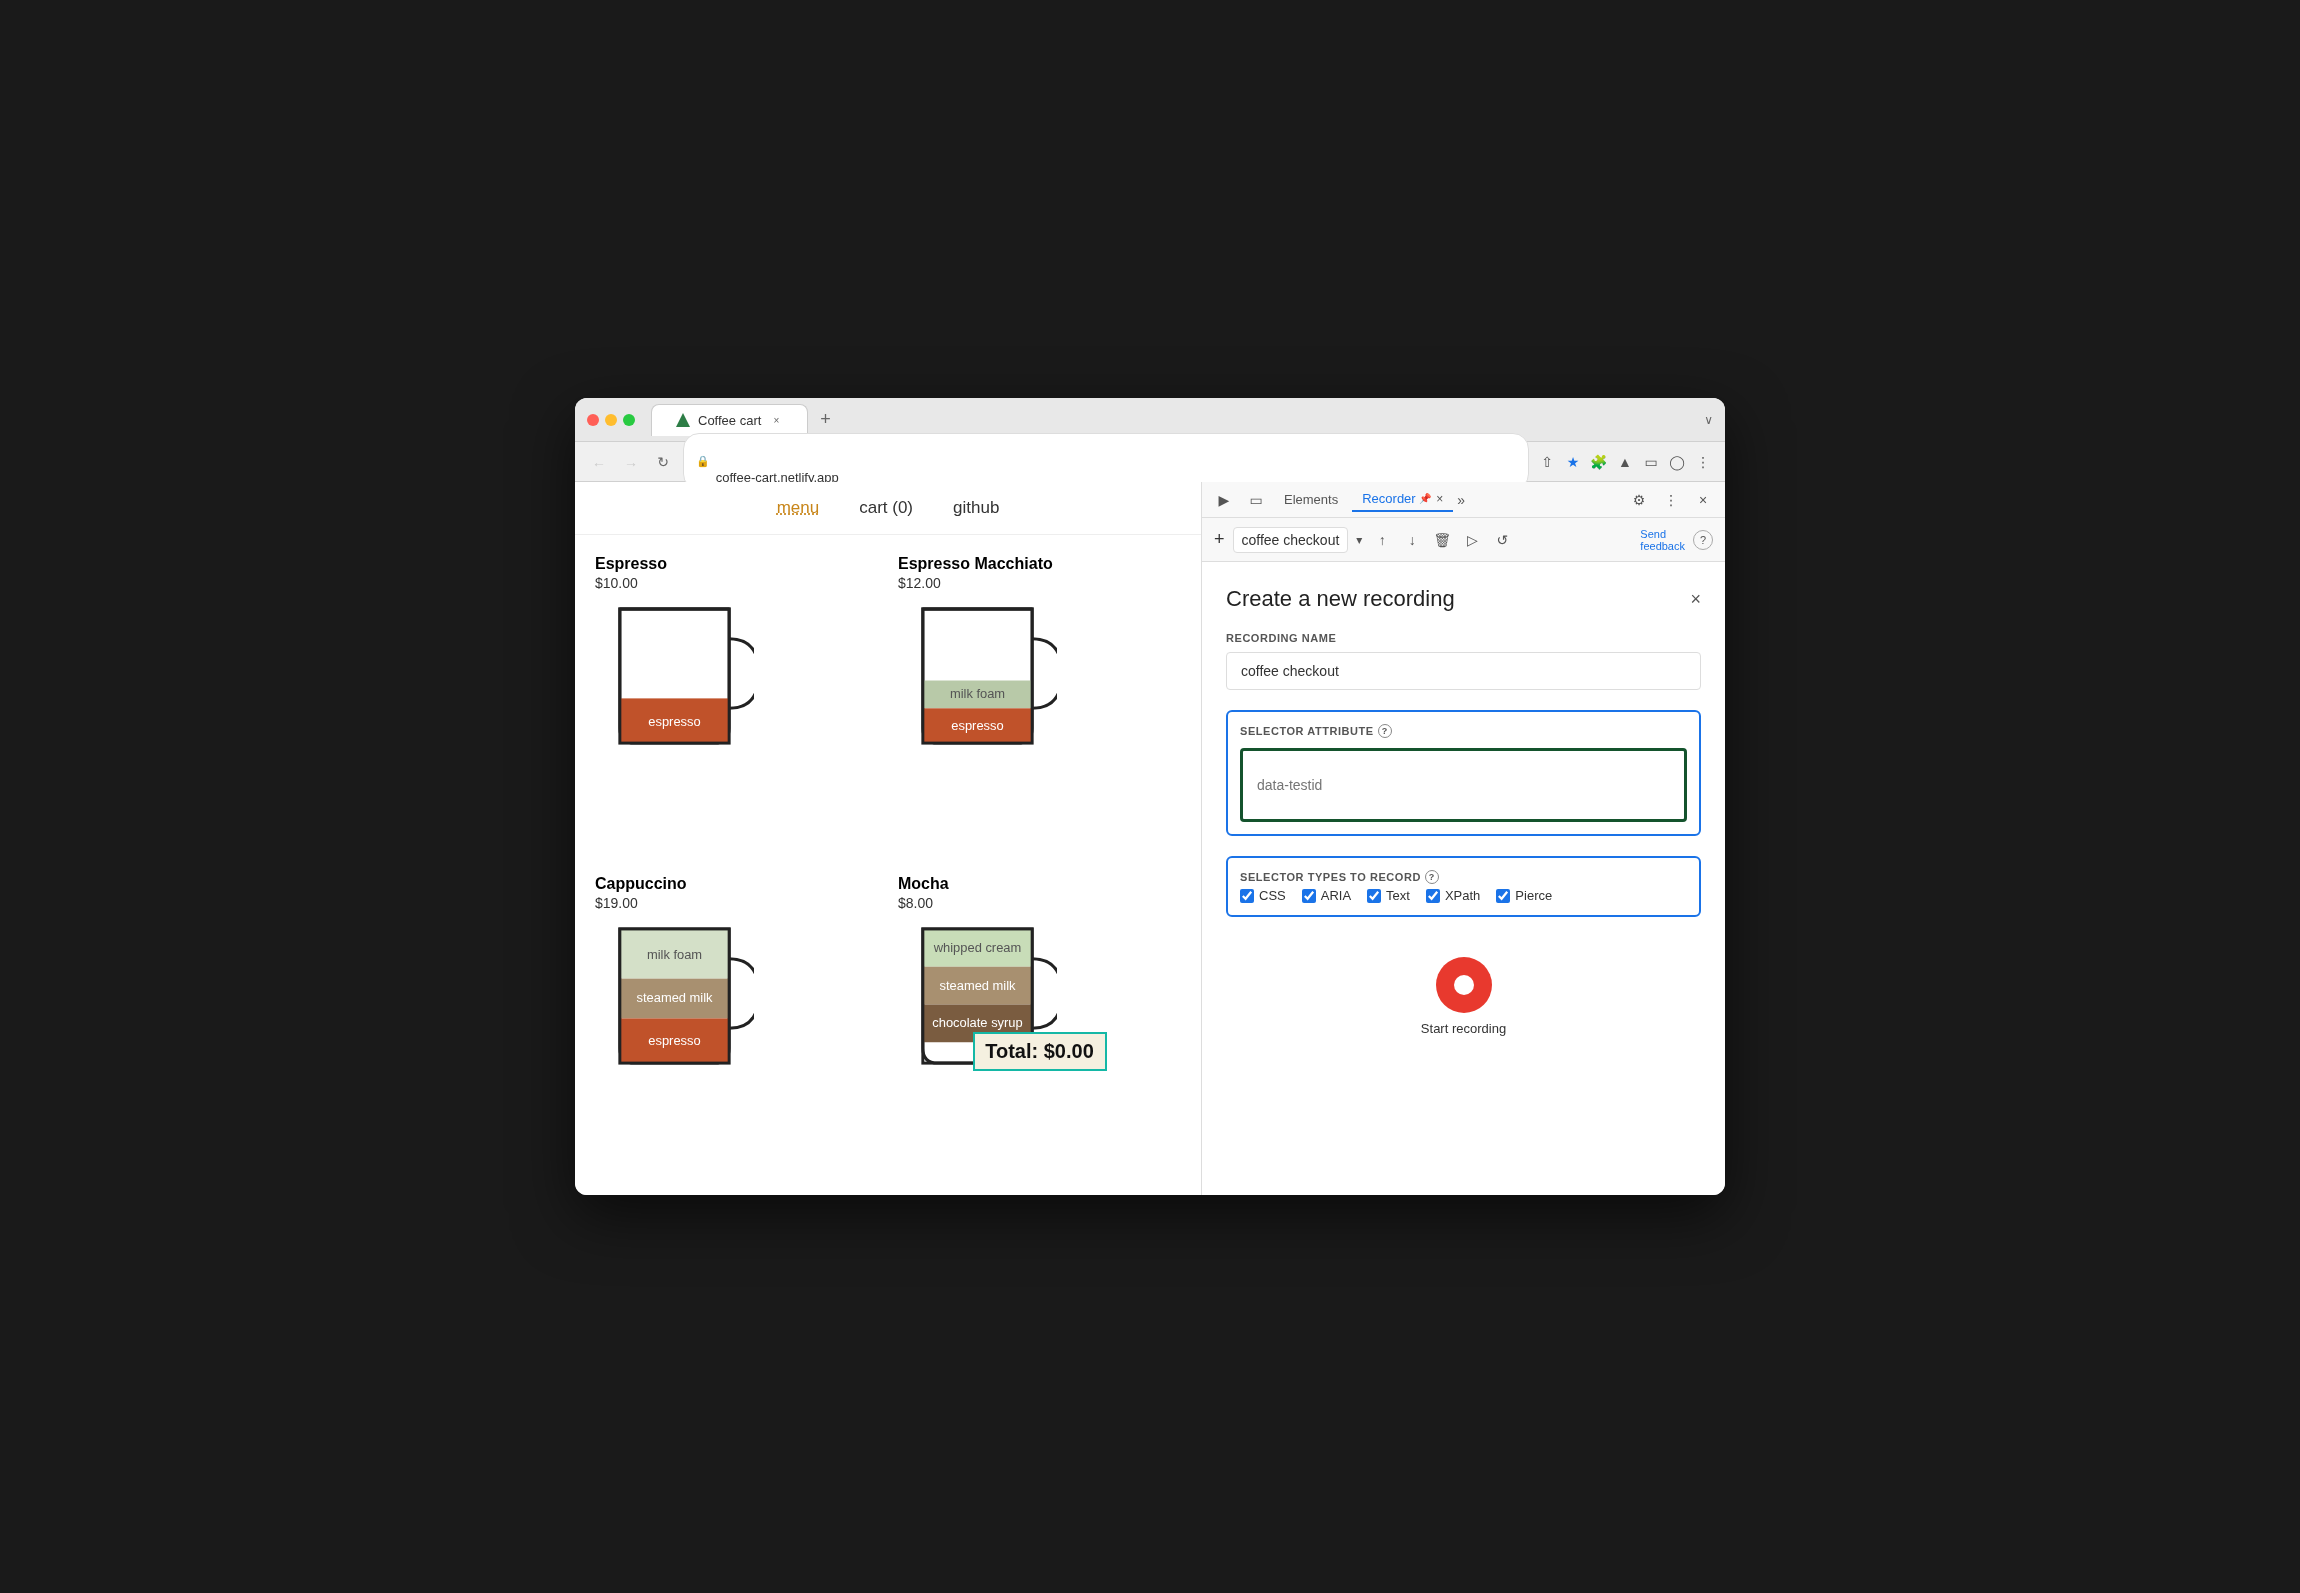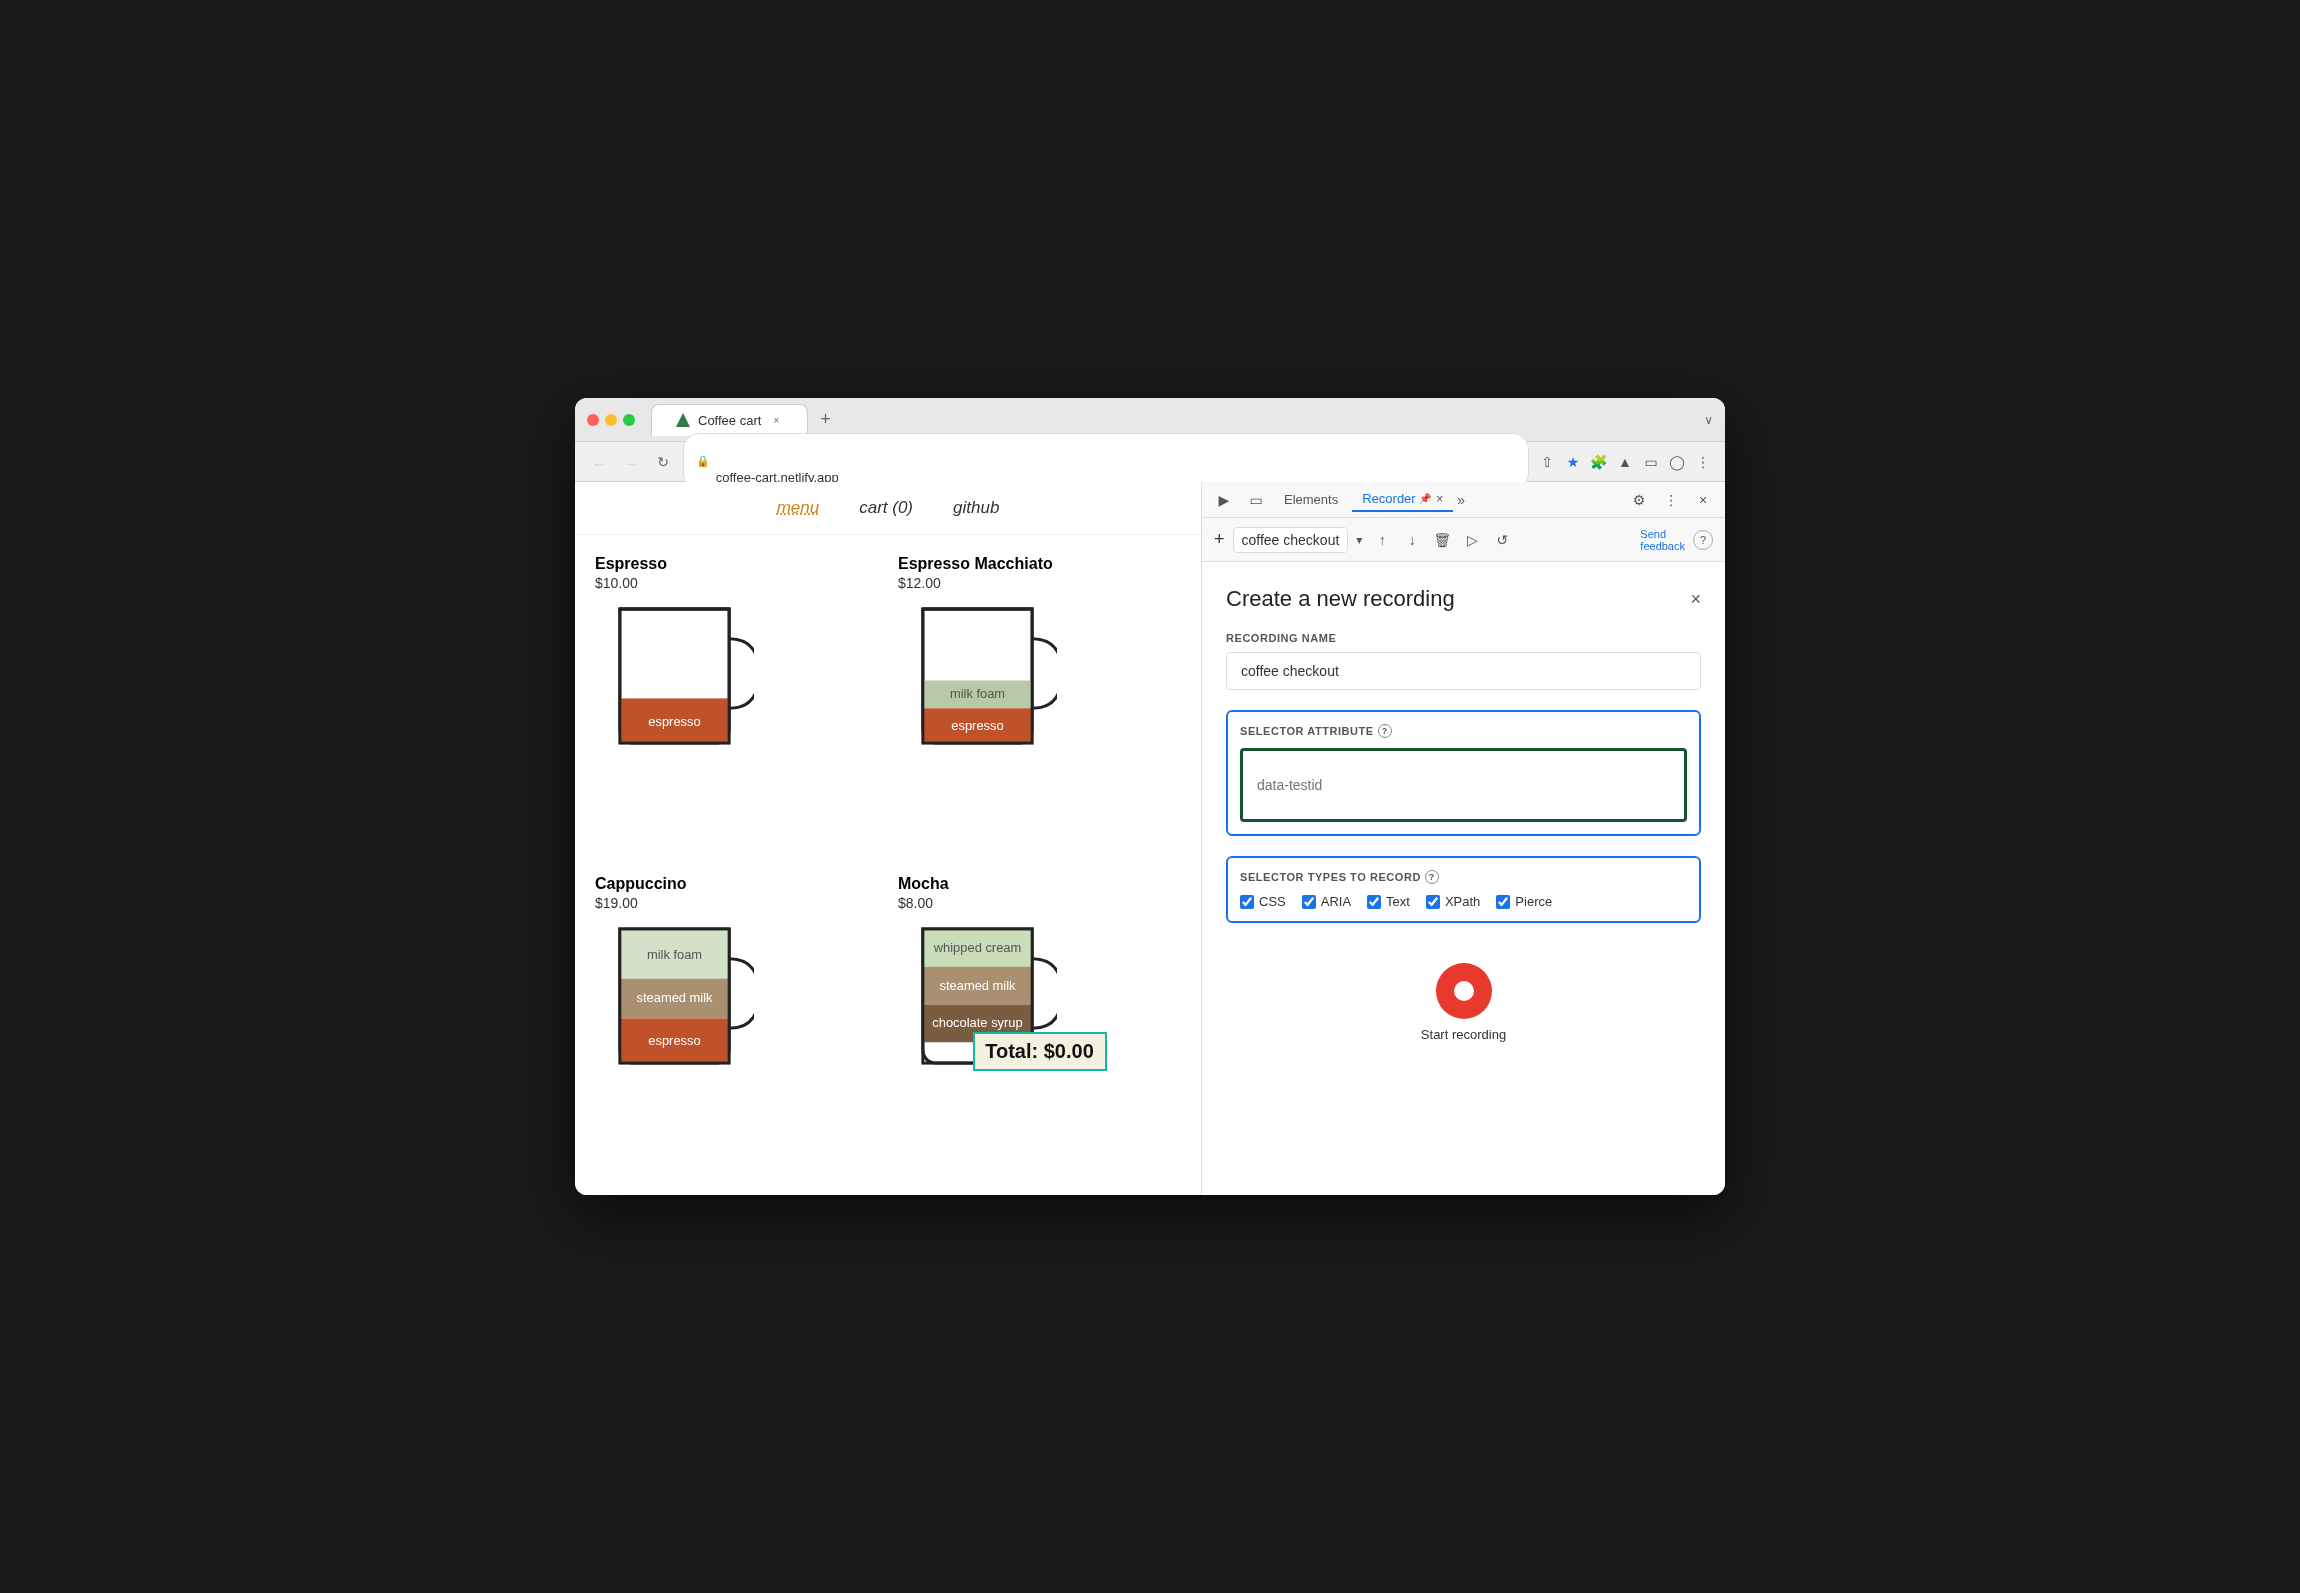--- a/index.html
+++ b/index.html
@@ -159,21 +159,20 @@
       flex-direction: column;
       overflow: hidden;
       border-right: 1px solid #ddd;
     }
     .coffee-nav {
       display: flex;
       justify-content: center;
       gap: 40px;
       padding: 16px 0;
       border-bottom: 1px solid #eee;
-      font-style: italic;
     }
     .nav-link {
       font-size: 17px;
       font-weight: 400;
       color: #333;
       text-decoration: none;
       cursor: pointer;
     }
     .nav-link.active {
       color: #c8861a;
@@ -420,21 +419,21 @@
     }
     .selector-types-label {
       font-size: 11px;
       font-weight: 600;
       color: #555;
       text-transform: uppercase;
       letter-spacing: 0.05em;
       display: flex;
       align-items: center;
       gap: 4px;
-      margin-bottom: 10px;
+      margin-bottom: 4px;
     }
     .checkboxes-row {
       display: flex;
       gap: 16px;
       align-items: center;
       flex-wrap: wrap;
     }
     .checkbox-item {
       display: flex;
       align-items: center;

